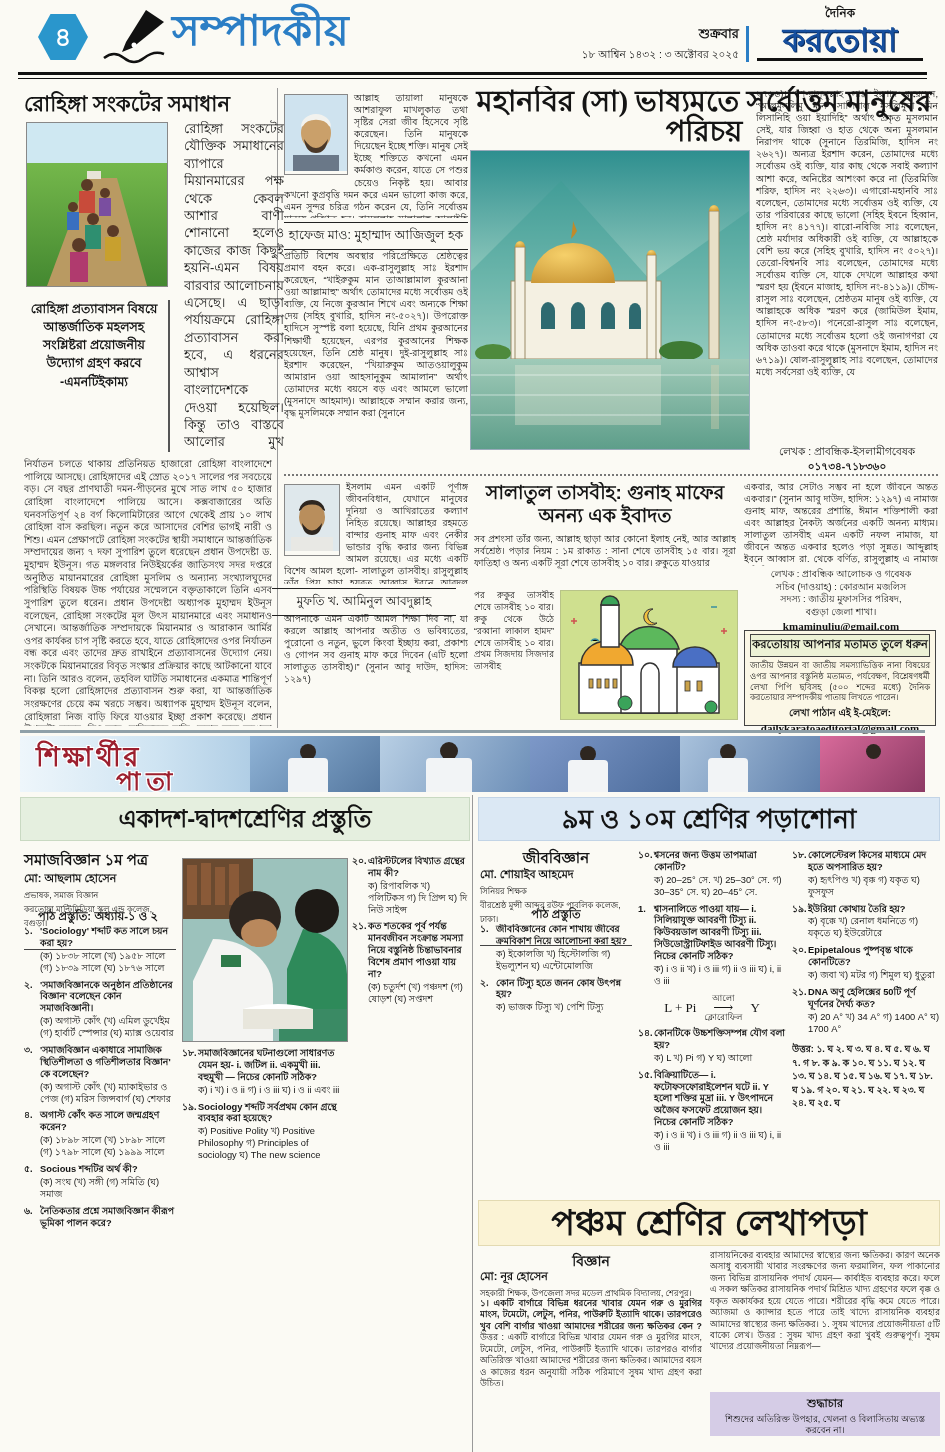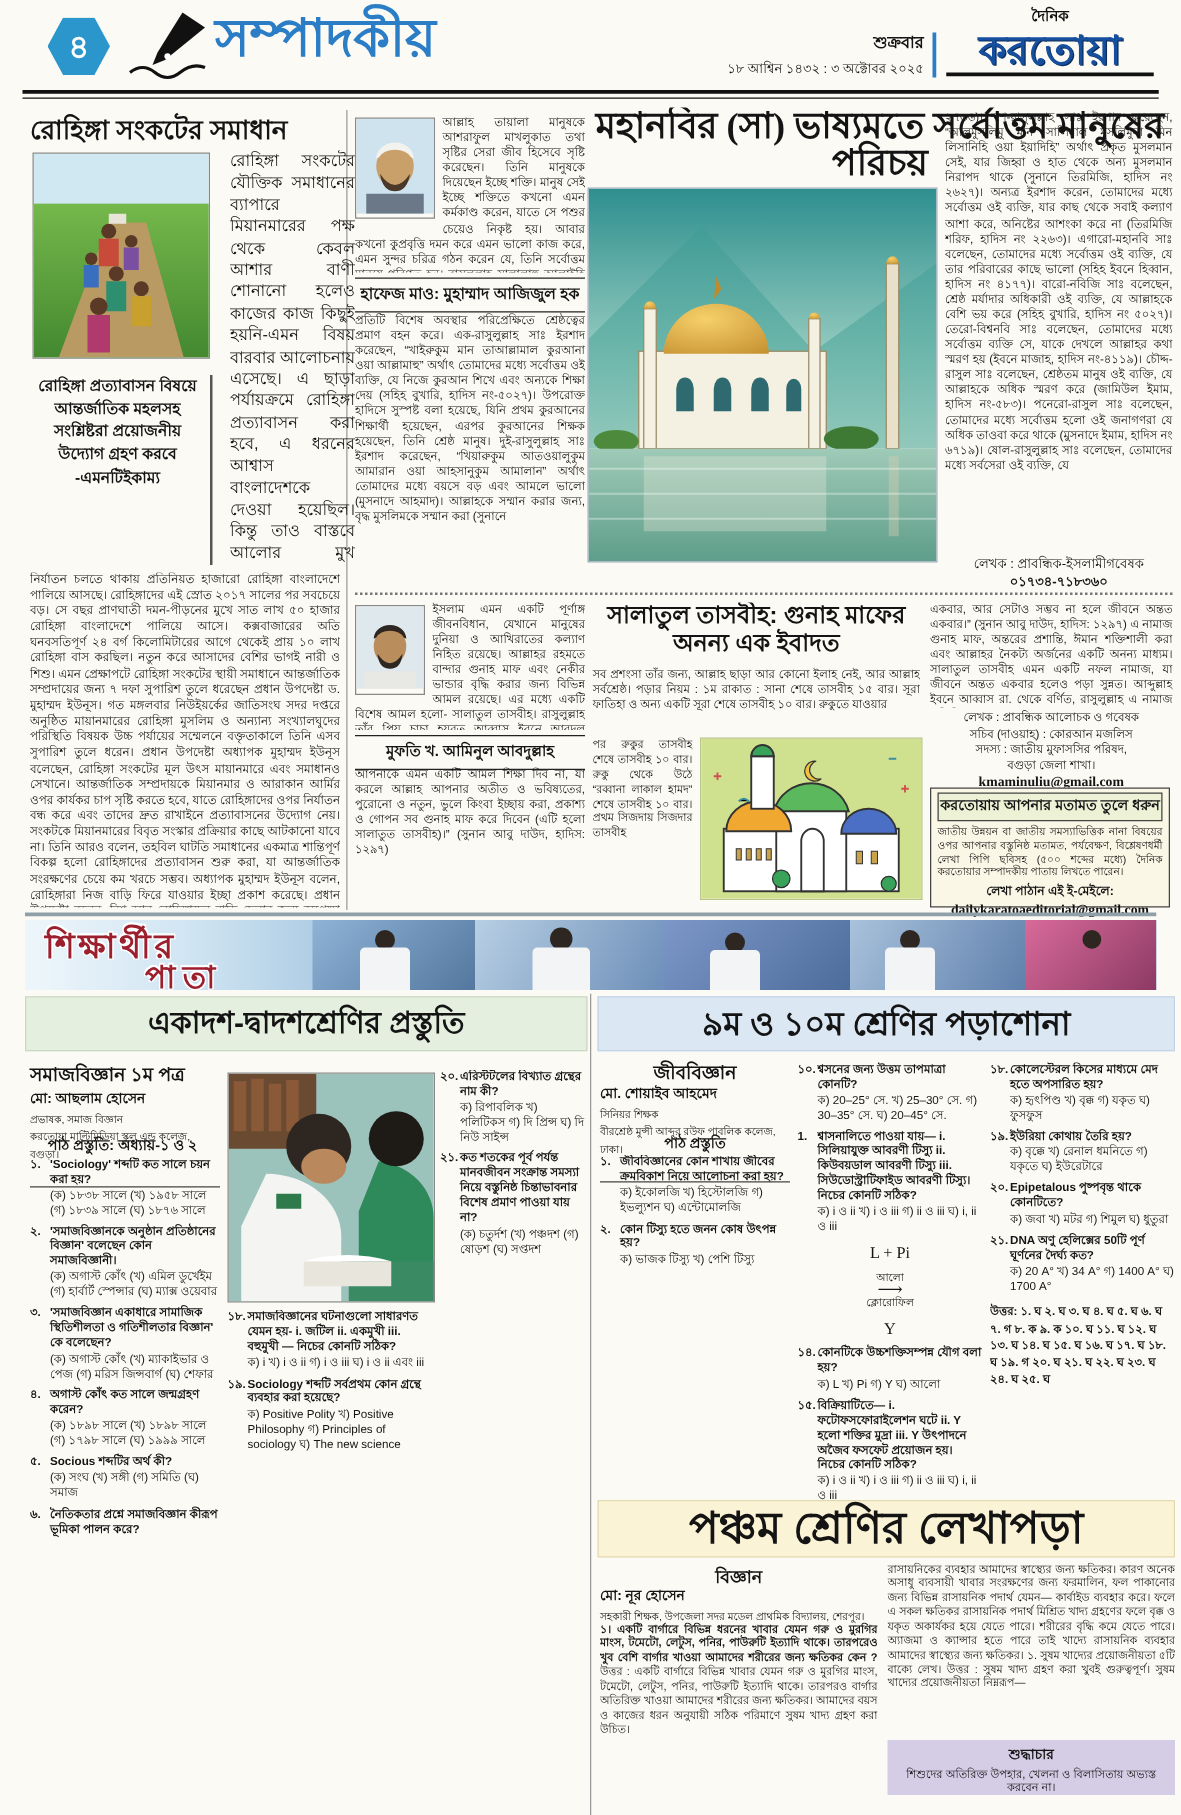--- a/index.html
+++ b/index.html
@@ -34,32 +34,32 @@
   #roh-quote{left:28px;top:300px;width:132px;height:152px;font-size:12.5px;font-weight:bold;
              text-align:center;line-height:1.45;border-right:2px solid #555;padding-right:8px;}
   #roh-body{left:24px;top:458px;width:248px;height:268px;font-size:9.5px;line-height:1.33;}
 
   
   .authphoto{float:left;margin:2px 6px 2px 0;border:1px solid #888;}
   #had-intro{left:284px;top:92px;width:184px;height:126px;font-size:9.3px;line-height:1.3;}
   #had-headline{left:470px;top:86px;width:468px;height:58px;font-size:29px;font-weight:900;
                 text-align:center;line-height:1.05;font-family:"Liberation Serif","DejaVu Serif",serif;}
   .bylinebar{border-top:1.5px solid #222;border-bottom:1.5px solid #222;padding:3px 0;
-             font-size:12.5px;font-weight:bold;text-align:center;}
+             font-size:12.5px;font-weight:normal;text-align:center;}
   #had-byline{left:284px;top:222px;width:184px;}
   #had-col1{left:284px;top:250px;width:184px;height:220px;font-size:9.3px;line-height:1.3;}
   #mosque1{left:470px;top:150px;width:278px;height:298px;border:1px solid #9ab;}
   #had-col3{left:756px;top:88px;width:182px;height:352px;font-size:9.3px;line-height:1.3;}
   #had-credit{left:756px;top:444px;width:182px;text-align:center;font-size:10.5px;line-height:1.4;}
   #had-credit .ph{font-weight:bold;}
   #dot1{left:284px;top:474px;width:654px;height:0;border-top:2px dotted #777;}
 
   
   #tas-intro{left:284px;top:482px;width:184px;height:102px;font-size:9.2px;line-height:1.3;}
-  #tas-byline{left:284px;top:588px;width:184px;font-size:12px;}
+  #tas-byline{left:272px;top:588px;width:184px;font-size:12px;}
   #tas-after{left:284px;top:614px;width:184px;height:112px;font-size:9.2px;line-height:1.3;}
   #tas-headline{left:474px;top:482px;width:262px;height:48px;font-size:19px;font-weight:900;
                 text-align:center;line-height:1.2;}
   #tas-body{left:474px;top:534px;width:262px;height:52px;font-size:9.2px;line-height:1.3;}
   #tas-left{left:474px;top:590px;width:80px;height:128px;font-size:8.8px;line-height:1.35;}
   #mosque2{left:560px;top:590px;width:176px;height:128px;border:1px solid #b8c488;}
   #tas-cont{left:744px;top:482px;width:194px;height:84px;font-size:9.2px;line-height:1.3;}
   #tas-credit{left:744px;top:568px;width:194px;text-align:center;font-size:9.4px;line-height:1.35;}
   #tas-credit .em{font-family:"Liberation Serif","DejaVu Serif",serif;font-weight:bold;font-size:11px;}
   #opinion{left:744px;top:630px;width:192px;height:96px;border:1px solid #444;background:#fbf7e6;
@@ -113,21 +113,21 @@
 
   #ssc-header{left:478px;top:797px;width:462px;height:44px;background:#dbe8f4;border:1px solid #c2d4e6;
               font-size:26px;line-height:42px;}
   #ssc-subject{left:480px;top:846px;width:152px;text-align:center;font-size:15px;font-weight:900;}
   #ssc-author{left:480px;top:866px;width:152px;}
   #ssc-label{left:480px;top:906px;width:152px;text-align:center;font-size:11.5px;font-weight:bold;}
   #ssc-col1{left:480px;top:924px;width:150px;height:516px;}
   #ssc-col2{left:638px;top:850px;width:148px;height:590px;}
   #ssc-col3{left:792px;top:850px;width:148px;height:340px;}
   #ssc-diagram{margin:6px 0;display:flex;justify-content:center;align-items:center;gap:8px;
-               font-family:"Liberation Serif","DejaVu Serif",serif;font-size:13px;flex-direction:column;}
+               font-family:"Liberation Serif","DejaVu Serif",serif;font-size:13px;}
   #ssc-diagram .dg-mid{display:flex;flex-direction:column;align-items:center;font-size:8.5px;line-height:1;}
   #ssc-diagram .dg-arrow{font-size:14px;line-height:0.8;}
   #ssc-answers{margin-top:8px;font-size:9.2px;line-height:1.45;font-weight:600;}
 
   #c5-header{left:478px;top:1200px;width:462px;height:46px;background:#fbf3d5;border:1px solid #e3dab2;
              font-size:35px;line-height:44px;}
   #c5-subject{left:478px;top:1250px;width:226px;text-align:center;font-size:14px;font-weight:900;}
   #c5-author{left:480px;top:1268px;width:222px;}
   #c5-author .an{font-size:11px;font-weight:bold;}
   #c5-author .ai{font-size:8.3px;}

